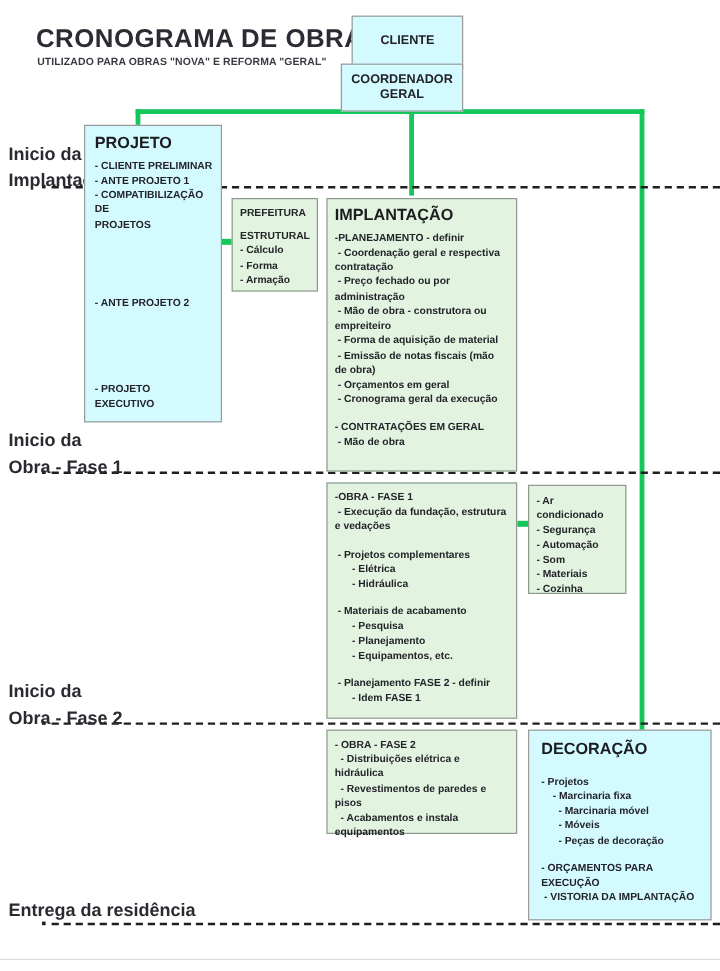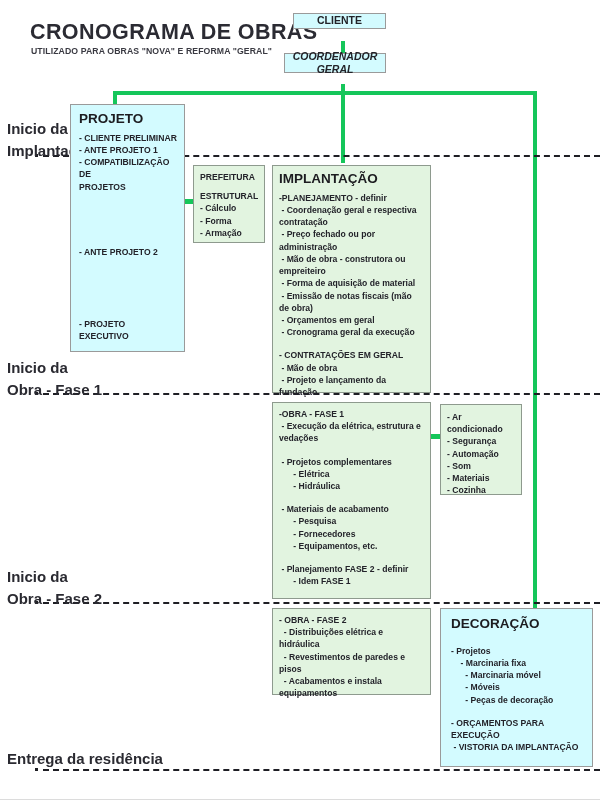--- a/index.html
+++ b/index.html
@@ -155,25 +155,25 @@
   <div class="dash" style="left:43px; top:769px; width:557px;"></div>
 
   <div class="mlabel" style="left:7px; top:118px;">Inicio da
 Implantação</div>
   <div class="mlabel" style="left:7px; top:357px;">Inicio da
 Obra - Fase 1</div>
   <div class="mlabel" style="left:7px; top:566px;">Inicio da
 Obra - Fase 2</div>
   <div class="mlabel" style="left:7px; top:748px;">Entrega da residência</div>
 
-  <div class="box cyan centerbox" style="left:293px; top:13px; width:93px; height:16px;">
+  <div class="box cyan centerbox" style="left:293px; top:13px; width:93px; height:44px;">
     <span>CLIENTE</span>
   </div>
 
-  <div class="box cyan centerbox" style="left:284px; top:53px; width:102px; height:20px; white-space:pre-line;font-style:italic;">
+  <div class="box cyan centerbox" style="left:284px; top:53px; width:102px; height:40px; white-space:pre-line;">
     <span>COORDENADOR
 GERAL</span>
   </div>
 
   <div class="box cyan" style="left:70px; top:104px; width:115px; height:248px;">
     <div class="bx-pad">
       <div class="bx-title">PROJETO</div>
       <div class="bx-line" style="margin-top:4px;">- CLIENTE PRELIMINAR</div>
       <div class="bx-line">- ANTE PROJETO 1</div>
       <div class="bx-line" style="">- COMPATIBILIZAÇÃO DE
@@ -199,36 +199,35 @@
       <div class="bx-line" style="margin-top:4px;">-PLANEJAMENTO - definir</div>
       <div class="bx-line"> - Coordenação geral e respectiva contratação</div>
       <div class="bx-line"> - Preço fechado ou por administração</div>
       <div class="bx-line"> - Mão de obra - construtora ou empreiteiro</div>
       <div class="bx-line"> - Forma de aquisição de material</div>
       <div class="bx-line"> - Emissão de notas fiscais (mão de obra)</div>
       <div class="bx-line"> - Orçamentos em geral</div>
       <div class="bx-line"> - Cronograma geral da execução</div>
       <div class="bx-line" style="margin-top:11px;">- CONTRATAÇÕES EM GERAL</div>
       <div class="bx-line"> - Mão de obra</div>
-      <div class="bx-line"> - Projeto e lançamento da fundação</div>
     </div>
   </div>
 
   <div class="box green" style="left:272px; top:402px; width:159px; height:197px;">
     <div class="bx-pad" style="padding:5px 6px 0 6px;">
       <div class="bx-line">-OBRA - FASE 1</div>
-      <div class="bx-line"> - Execução da elétrica, estrutura e vedações</div>
+      <div class="bx-line"> - Execução da fundação, estrutura e vedações</div>
       <div class="bx-line" style="height:11px;"></div>
       <div class="bx-line"> - Projetos complementares</div>
       <div class="bx-line">      - Elétrica</div>
       <div class="bx-line">      - Hidráulica</div>
       <div class="bx-line" style="height:11px;"></div>
       <div class="bx-line"> - Materiais de acabamento</div>
       <div class="bx-line">      - Pesquisa</div>
-      <div class="bx-line">      - Fornecedores</div>
+      <div class="bx-line">      - Planejamento</div>
       <div class="bx-line">      - Equipamentos, etc.</div>
       <div class="bx-line" style="height:11px;"></div>
       <div class="bx-line"> - Planejamento FASE 2 - definir</div>
       <div class="bx-line">      - Idem FASE 1</div>
     </div>
   </div>
 
   <div class="box green" style="left:440px; top:404px; width:82px; height:91px;">
     <div class="bx-pad" style="padding:6px 5px 0 6px;">
       <div class="bx-line">- Ar condicionado</div>

